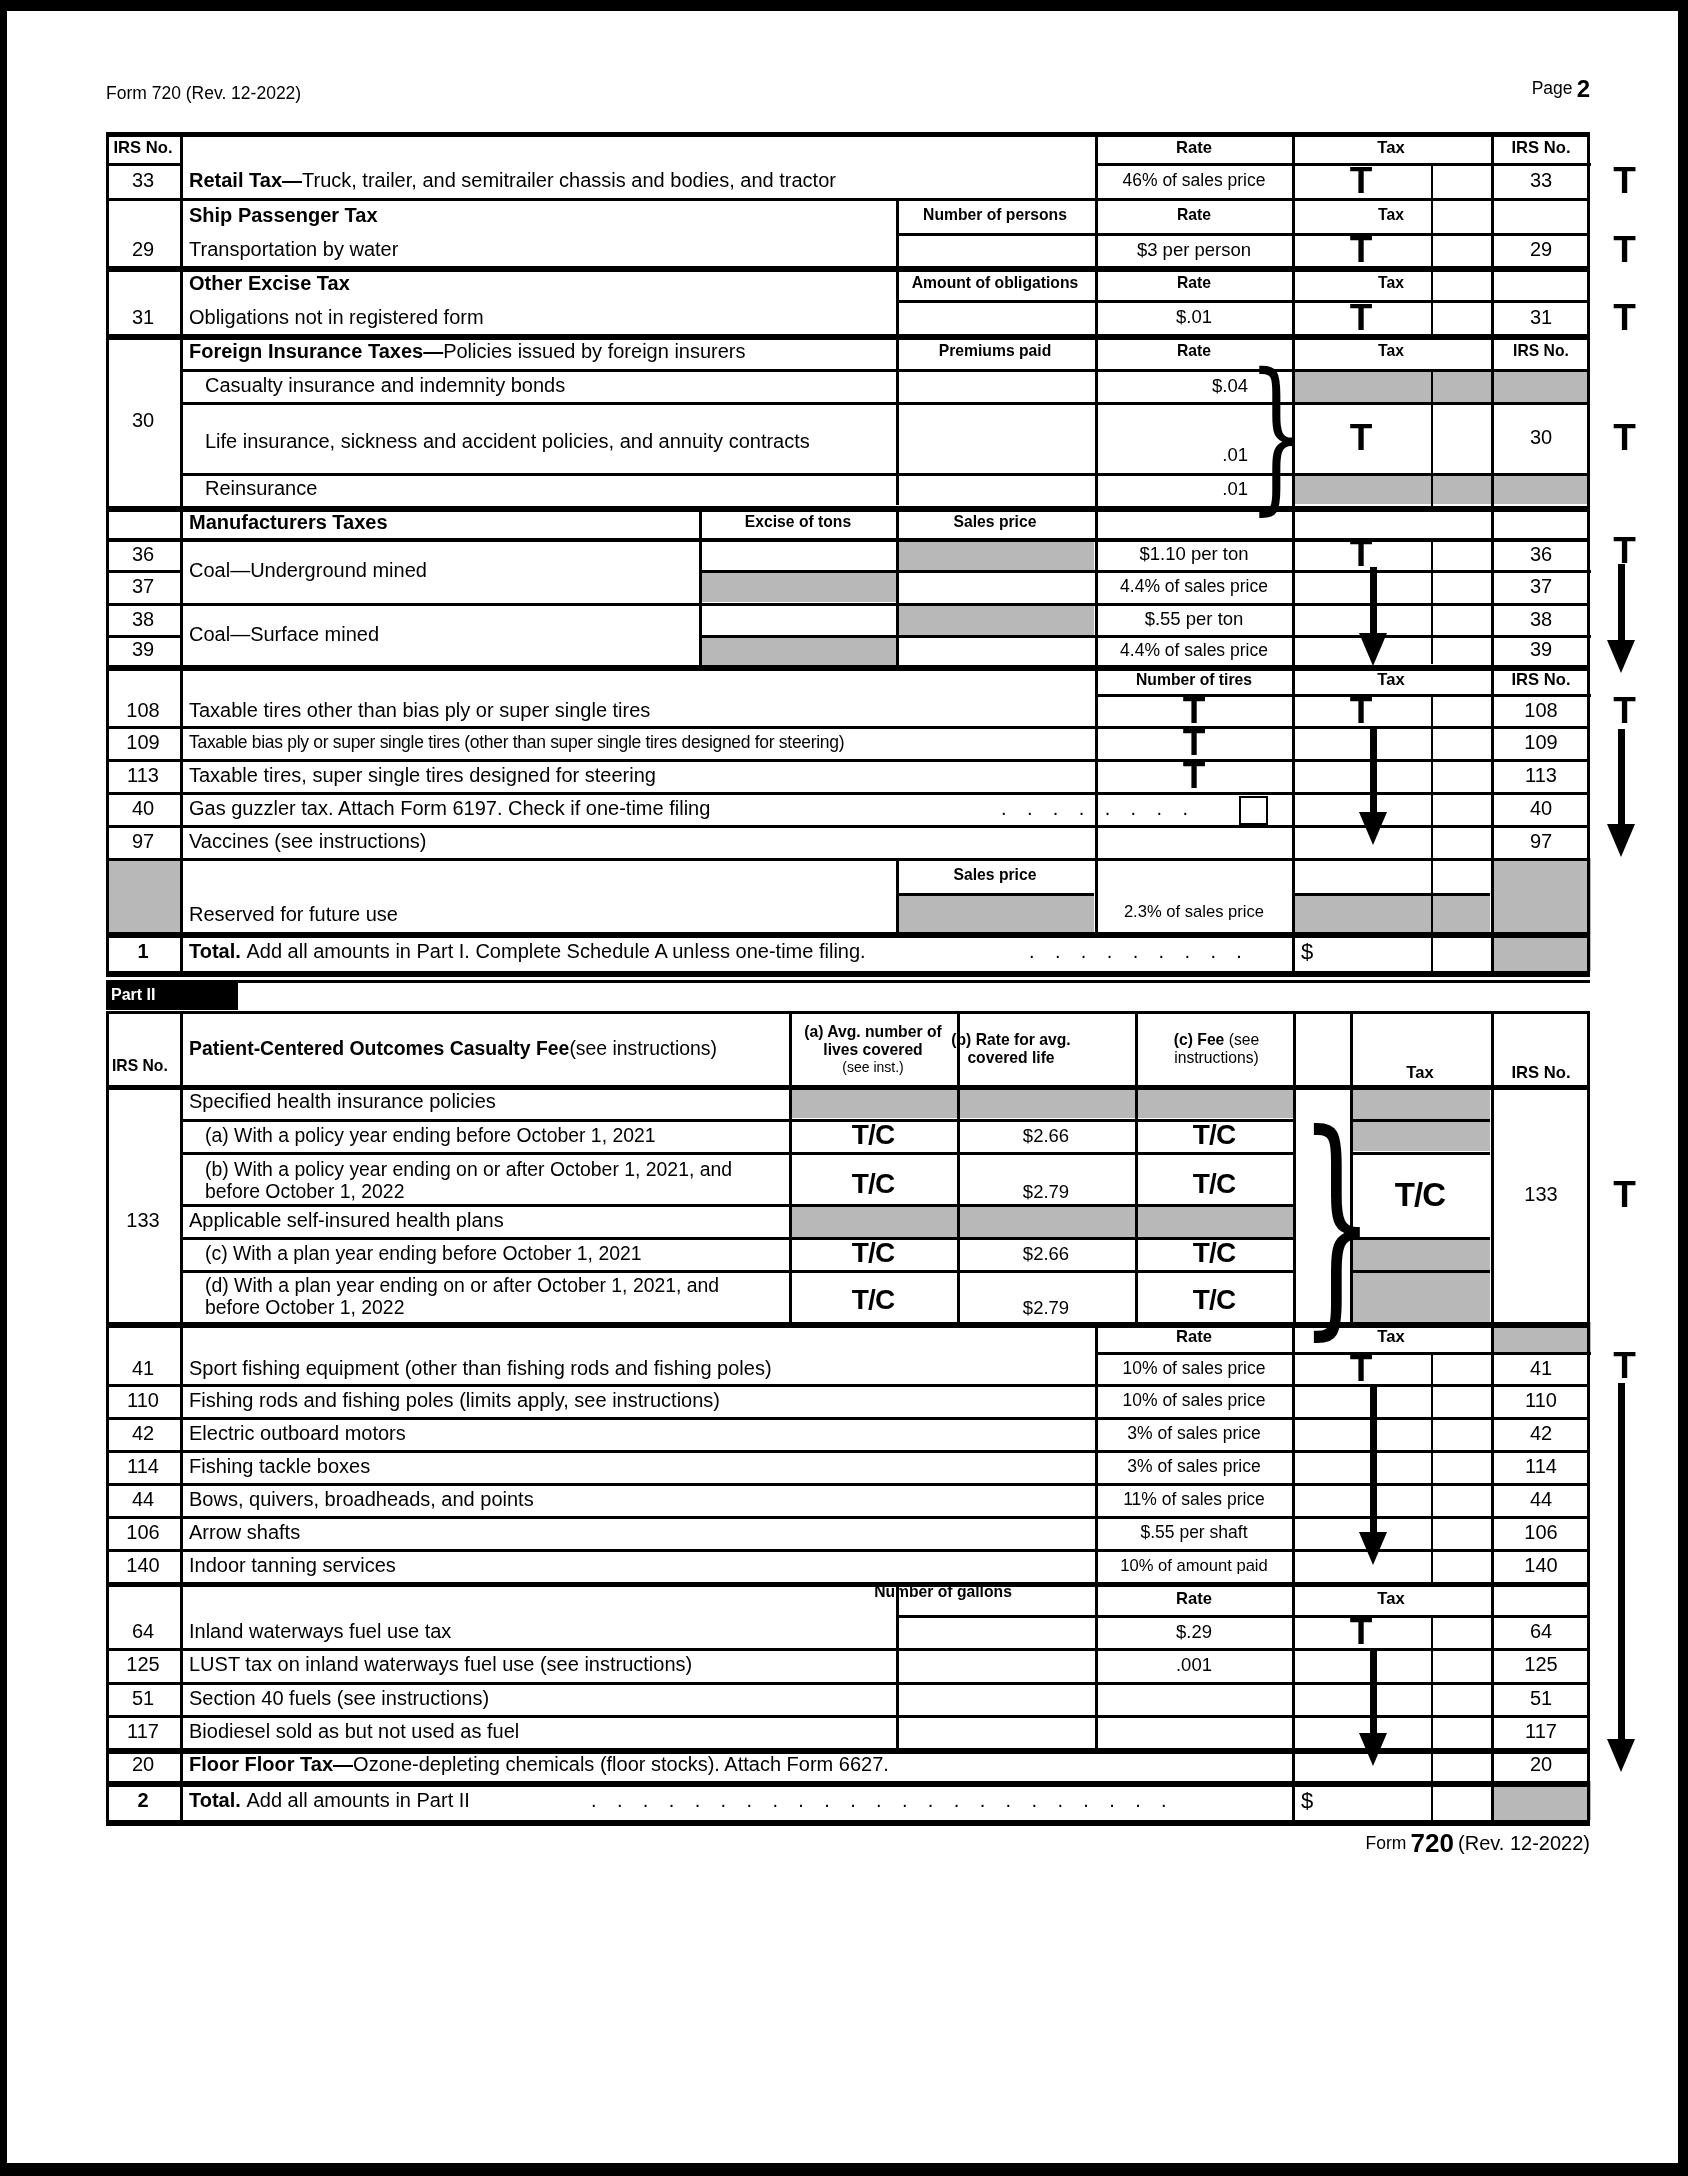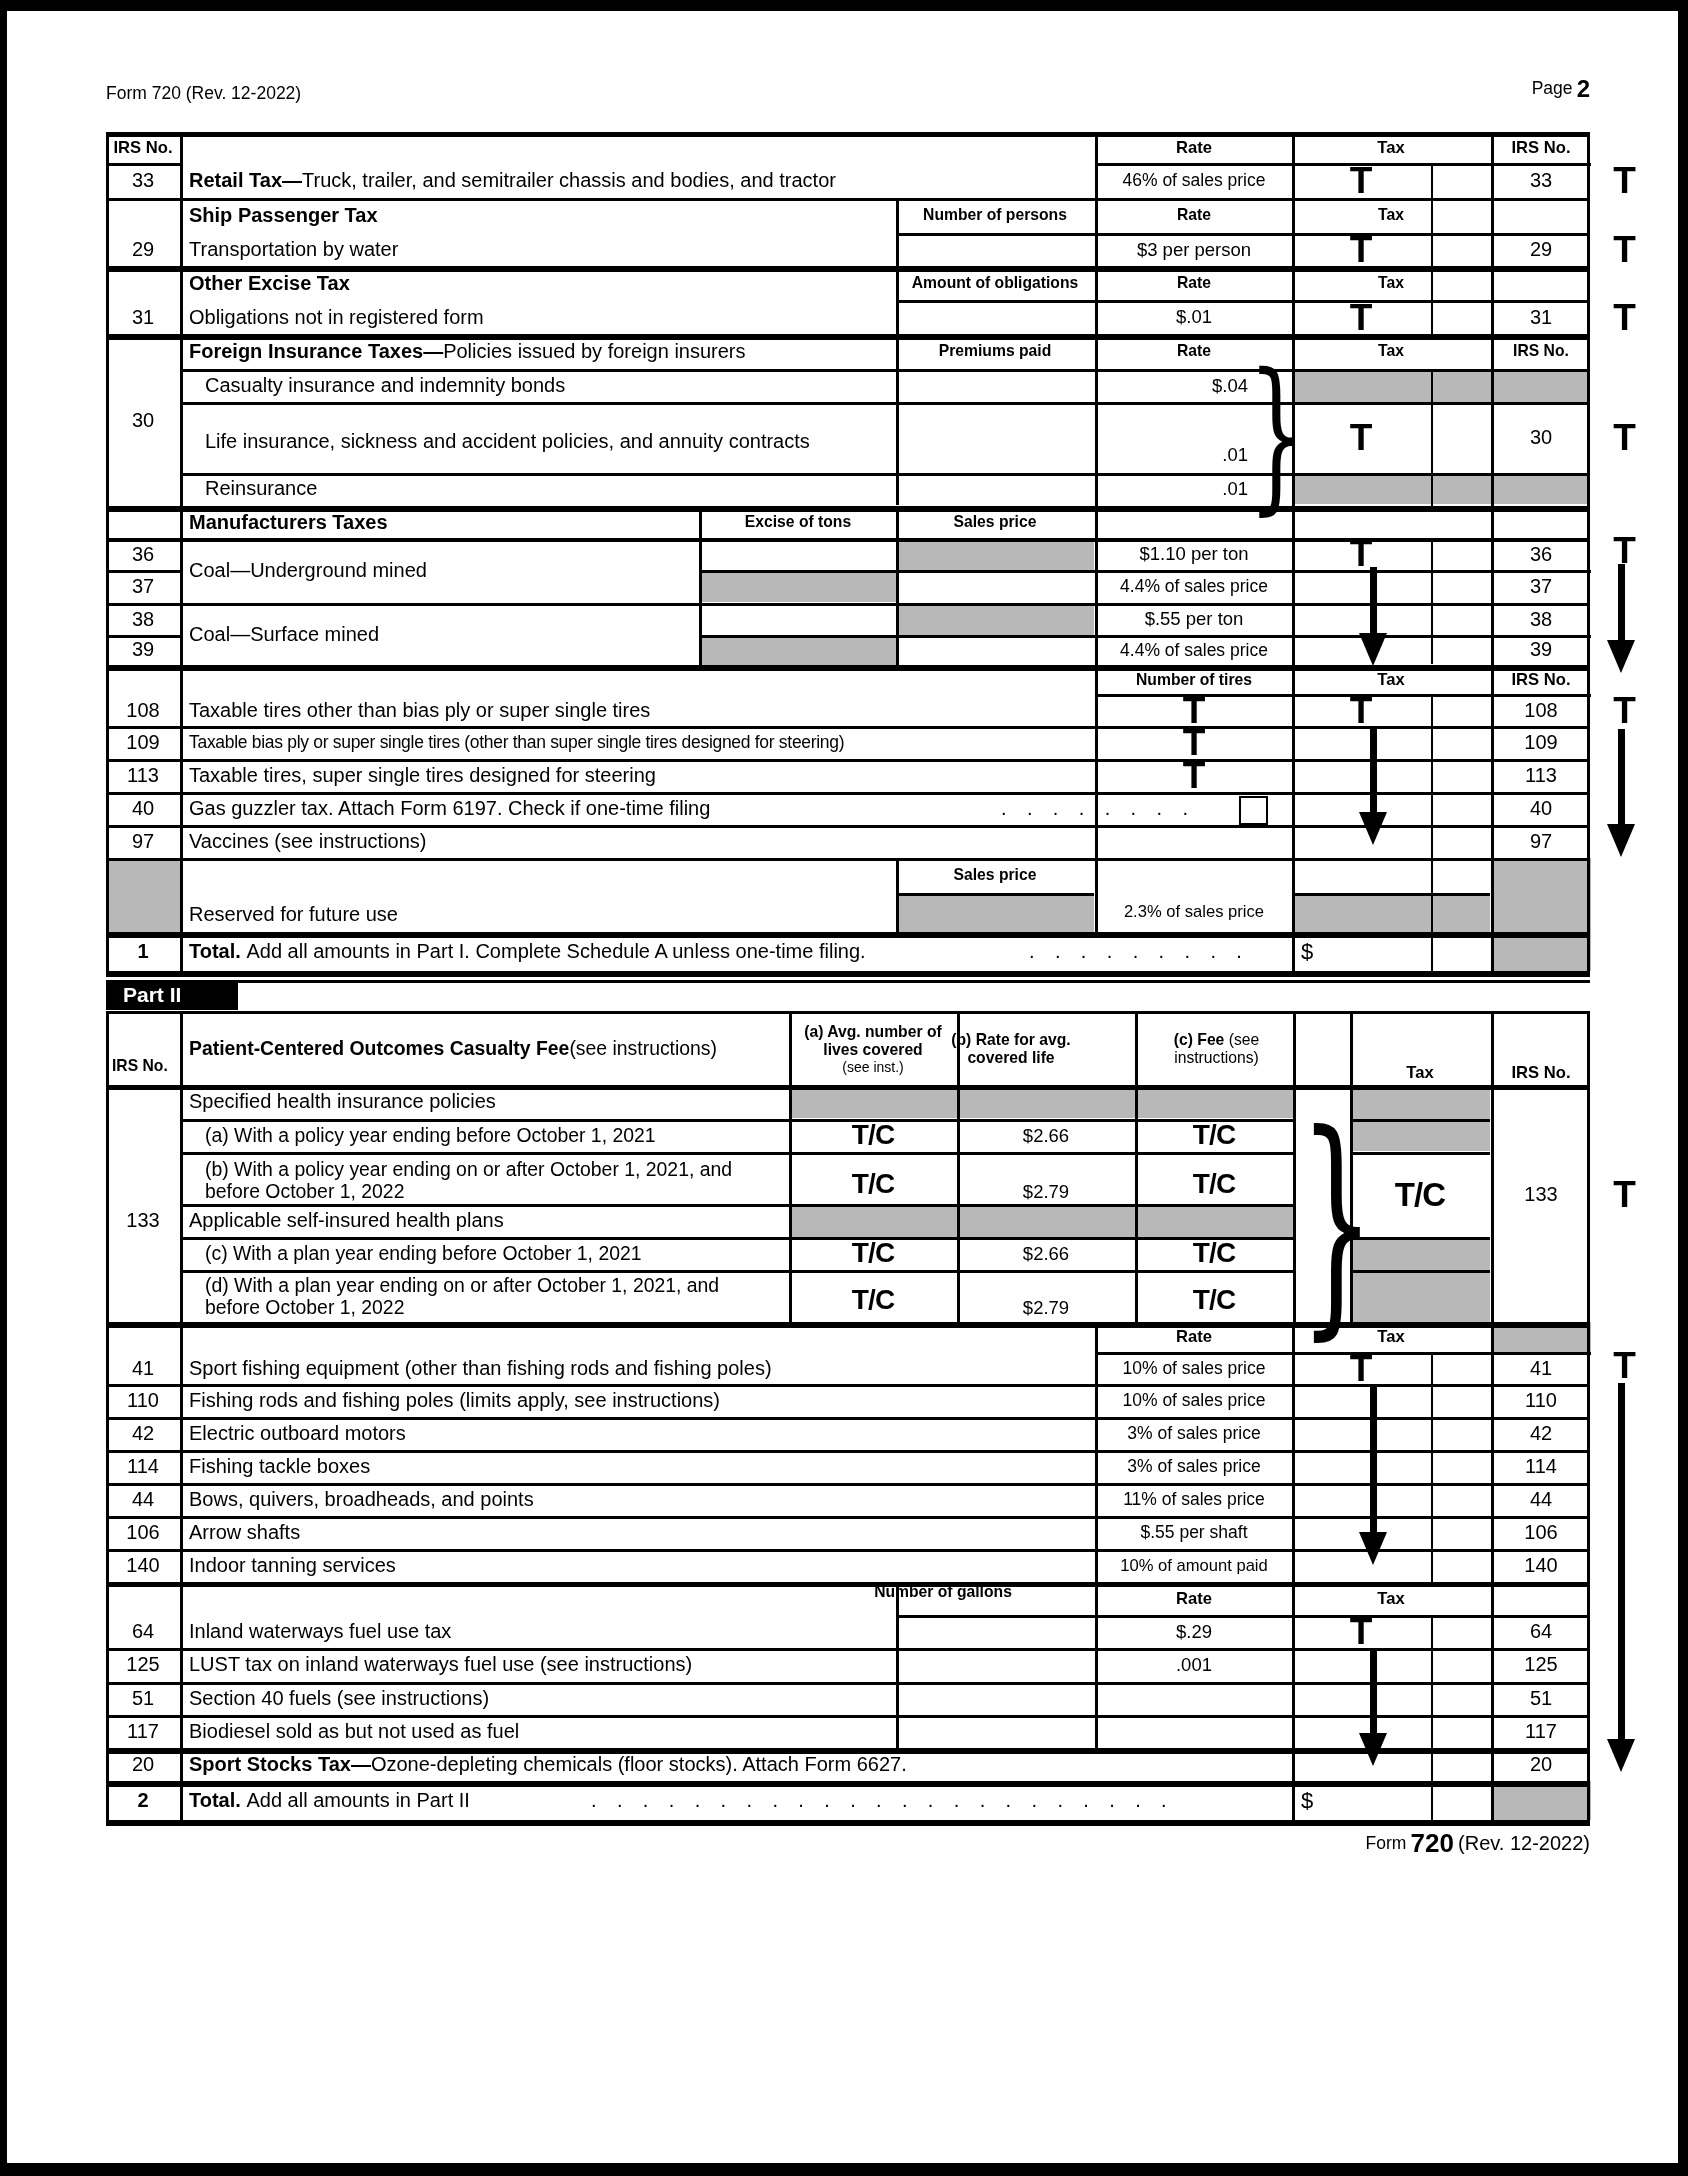--- a/index.html
+++ b/index.html
@@ -17,21 +17,21 @@
 .bot{align-items:flex-end}
 .b{font-weight:bold}
 .h17{font-size:15.7px;font-weight:bold}
 .h18{font-size:16.6px;font-weight:bold}
 .f15{font-size:14px}.f18{font-size:16.6px}.f19{font-size:17.5px}.f20{font-size:18.5px}.f21{font-size:19.4px}.f22{font-size:20px}.f24{font-size:22px}.f26{font-size:24px}.f28{font-size:26px}
 .tmk{position:absolute;display:flex;align-items:center;justify-content:center;font-weight:bold;font-size:37px;line-height:1}
 .tcm{font-weight:bold;font-size:28px;letter-spacing:-0.9px}
 .stem{position:absolute;background:#000;width:6.5px}
 .ahead{position:absolute;width:0;height:0;border-left:14.8px solid transparent;border-right:14.8px solid transparent;border-top:33px solid #000}
 .brace{position:absolute;font-family:"DejaVu Serif",serif;transform-origin:left center;font-weight:400}
-.bar{position:absolute;background:#000;color:#fff;display:flex;align-items:center;font-weight:bold;font-size:21px;padding-left:17px;box-sizing:border-box}
+.bar{position:absolute;background:#000;color:#fff;display:flex;align-items:center;font-weight:bold;font-size:16px;padding-left:5px;box-sizing:border-box}
 .dots{font-size:20px;word-spacing:14.8px;overflow:hidden}
 .cb{position:absolute;border:2.8px solid #000;background:#fff}
 </style>
 </head>
 <body>
 
 <div class="abs" style="left:0;top:0;width:1688px;height:11px;background:#000"></div>
 <div class="abs" style="left:0;top:0;width:7.4px;height:2176px;background:#000"></div>
 <div class="abs" style="left:1678px;top:0;width:10px;height:2176px;background:#000"></div>
 <div class="abs" style="left:0;top:2163px;width:1688px;height:13px;background:#000"></div>
@@ -374,21 +374,21 @@
 <div class="tx ctr f22" style="left:106px;top:1682px;width:74px;height:33px">51</div>
 <div class="tx f22" style="left:189px;top:1682px;width:701px;height:33px">Section 40 fuels (see instructions)</div>
 <div class="tx ctr f22" style="left:1491px;top:1682px;width:100px;height:33px">51</div>
 
 <div class="tx ctr f22" style="left:106px;top:1715px;width:74px;height:33px">117</div>
 <div class="tx f22" style="left:189px;top:1715px;width:701px;height:33px">Biodiesel sold as but not used as fuel</div>
 <div class="tx ctr f22" style="left:1491px;top:1715px;width:100px;height:33px">117</div>
 
 <div class="tx ctr f22" style="left:106px;top:1748px;width:74px;height:33px">20</div>
 <div class="tx f22" style="left:189px;top:1748px;width:1098px;height:33px">
-    <span class="b">Sport Stocks Tax—</span>
+    <span class="b">Floor Floor Tax—</span>
     <span>Ozone-depleting chemicals (floor stocks). Attach Form 6627.</span>
   </div>
 <div class="tx ctr f22" style="left:1491px;top:1748px;width:100px;height:33px">20</div>
 
 <div class="tx ctr b f22" style="left:106px;top:1781px;width:74px;height:39px">2</div>
 <div class="tx f22" style="left:189px;top:1781px;width:388px;height:39px"><span class="b">Total.</span>&nbsp;<span>Add all amounts in Part II</span></div>
 <div class="tx dots" style="left:591px;top:1781px;width:697px;height:39px">. . . . . . . . . . . . . . . . . . . . . . .</div>
 <div class="abs" style="left:1292px;top:1781px;width:138px;height:39px"></div>
 <div class="tx f24" style="left:1301px;top:1781px;width:37px;height:39px">$</div>
 

